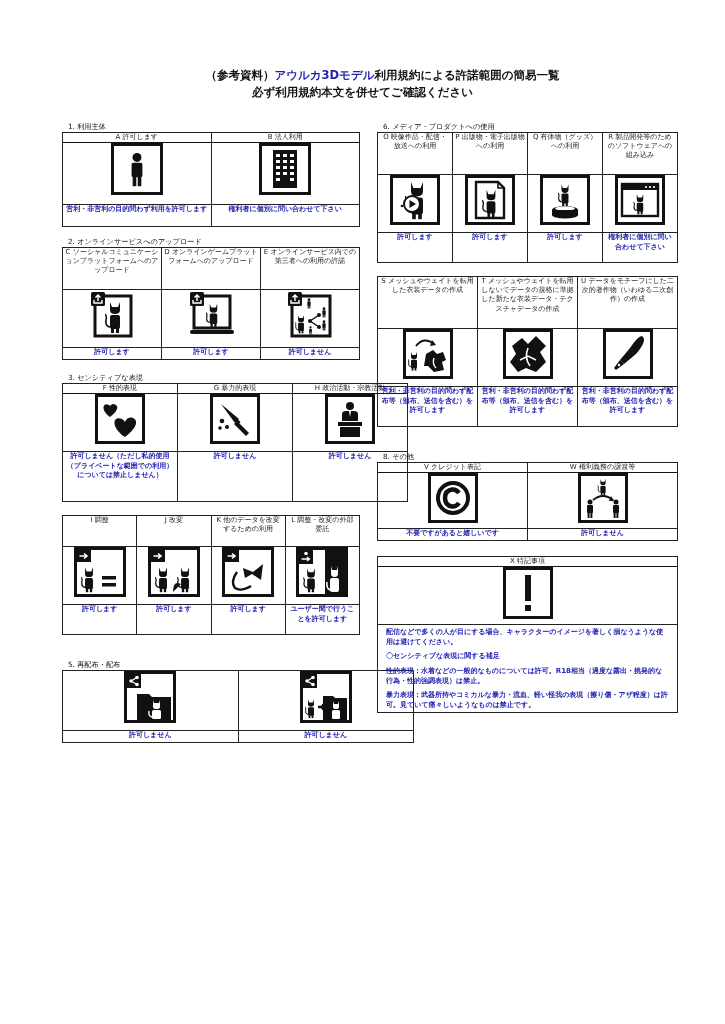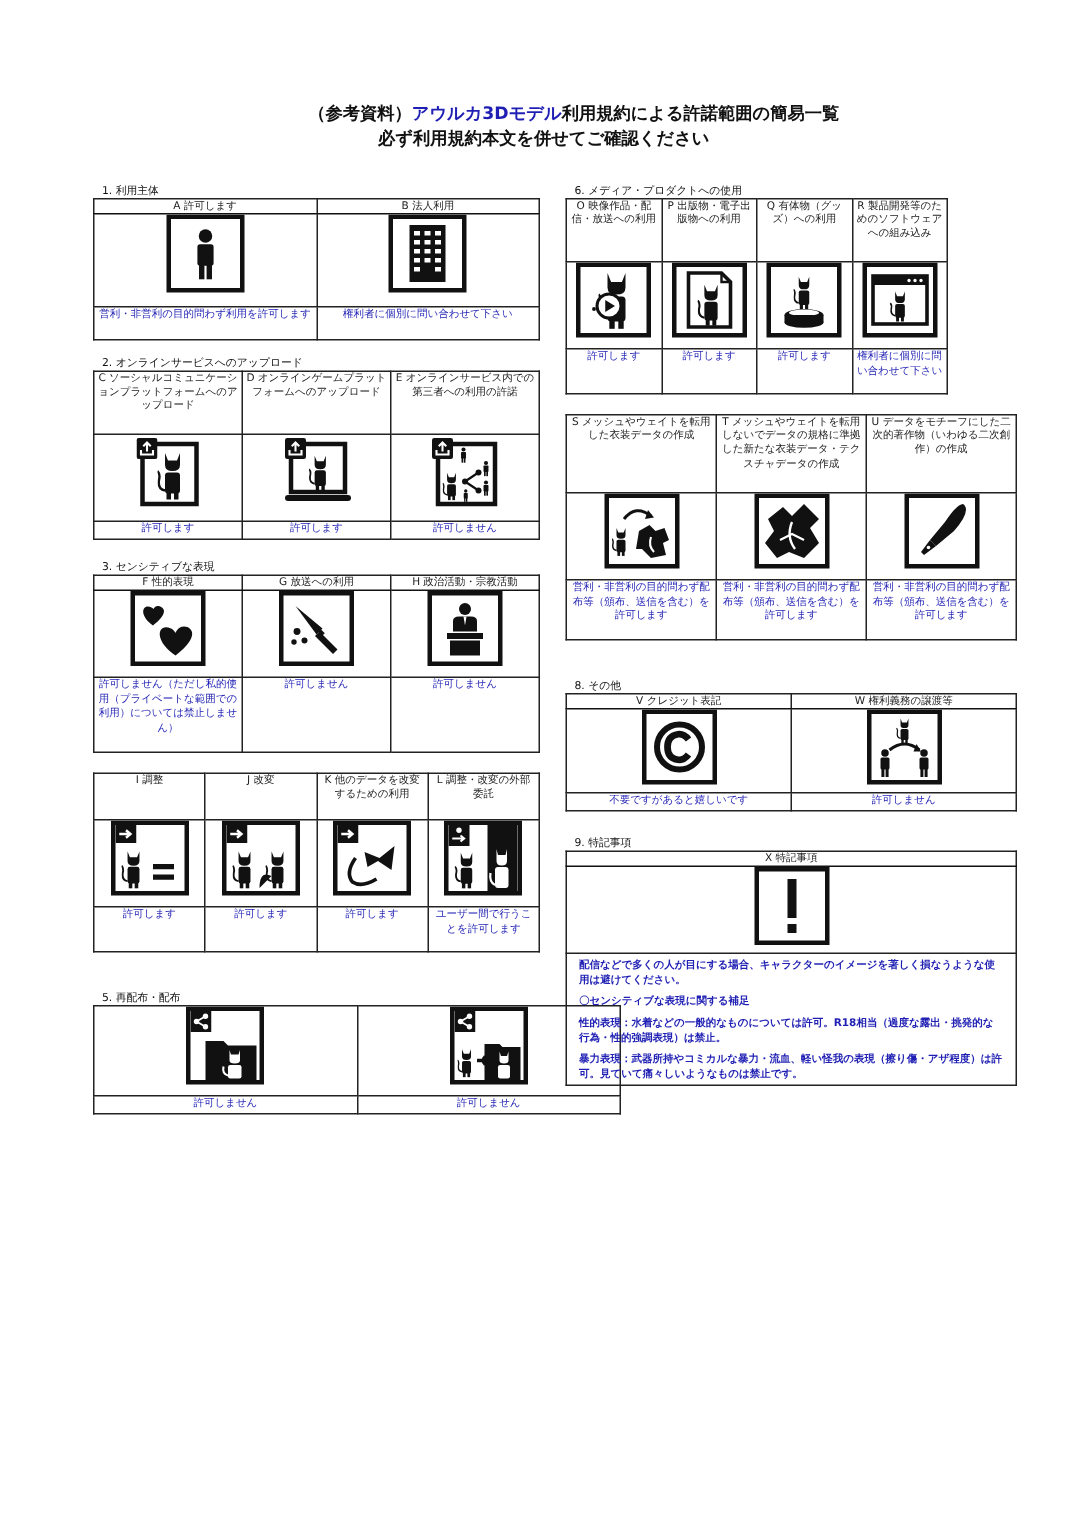--- a/index.html
+++ b/index.html
@@ -10,21 +10,21 @@
   .t1 { top: 67px; padding-left: 40px; }
   .t2 { top: 84px; }
 
   .section { position: absolute; }
   .sec-label { font-size: 7.2px; height: 11px; line-height: 11px; padding-left: 6px; color: #111; }
   table.grid { border-collapse: collapse; width: 100%; table-layout: fixed; border: 1.5px solid #111; }
   table.grid td { border: 1px solid #222; vertical-align: top; text-align: center; padding: 0 2px; }
   td.head { font-size: 7px; line-height: 9.2px; padding-top: 1px; padding-bottom: 1px; color: #222; }
   td.head.single { border-bottom: 1.5px solid #111; }
   td.iconcell { vertical-align: middle; padding: 2px 0; }
-  td.res { color: #1f1fb4; font-weight: normal; font-size: 7px; line-height: 9.5px; padding-top: 1px; padding-bottom: 1px; }
+  td.res { color: #1f1fb4; font-weight: bold; font-size: 7px; line-height: 9.5px; padding-top: 1px; padding-bottom: 1px; }
   .ibox { display: inline-block; border: 3px solid #111; background: #fff; position: relative; vertical-align: middle; }
   .ibox svg { display: block; width: 100%; height: 100%; }
 
   .notes { color: #1f1fb4; font-weight: bold; font-size: 7px; line-height: 9.6px; text-align: left; padding: 3px 8px 2px; }
   .notes p { margin-bottom: 5px; }
   .notes p:last-child { margin-bottom: 0; }
 </style>
 </head>
 <body>
 
@@ -164,27 +164,27 @@
     </tr>
     <tr style="height:12px">
       <td class="res">許可します</td>
       <td class="res">許可します</td>
       <td class="res">許可しません</td>
     </tr>
   </tbody>
     </table>
 </div>
 
-<div class="section" style="left:62px; top:372px; width:298px;">
+<div class="section" style="left:62px; top:372px; width:346px;">
   <div class="sec-label">3. センシティブな表現</div>
   <table class="grid">
     <tbody>
         <tr>
       <td class="head single">F 性的表現</td>
-      <td class="head single">G 放送への利用</td>
+      <td class="head single">G 暴力的表現</td>
       <td class="head single">H 政治活動・宗教活動</td>
     </tr>
     <tr style="height:58px">
       <td class="iconcell">
         <span class="ibox" style="width:50px;height:50px">
           <svg viewBox="0 0 44 44">
             <path d="M12 20 C2 13 5 5 11 8 C13 9 12 10 12 10 C12 10 13 5 18 8 C22 11 16 17 12 20 Z" fill="#111"></path>
             <path d="M27 40 C12 30 15 18 24 22 C26 23 27 25 27 25 C27 25 29 19 35 21 C43 25 34 35 27 40 Z" fill="#111"></path>
           </svg>
         </span>
@@ -316,21 +316,21 @@
       </td>
     </tr>
     <tr style="height:12px">
       <td class="res">許可しません</td>
       <td class="res">許可しません</td>
     </tr>
   </tbody>
     </table>
 </div>
 
-<div class="section" style="left:377px; top:121px; width:255px;">
+<div class="section" style="left:377px; top:121px; width:301px;">
   <div class="sec-label">6. メディア・プロダクトへの使用</div>
   <table class="grid">
     <tbody>
         <tr style="height:42px">
       <td class="head">O 映像作品・配信・放送への利用</td>
       <td class="head">P 出版物・電子出版物への利用</td>
       <td class="head">Q 有体物（グッズ）への利用</td>
       <td class="head">R 製品開発等のためのソフトウェアへの組み込み</td>
     </tr>
     <tr style="height:58px">
@@ -466,21 +466,20 @@
     </tr>
     <tr style="height:12px">
       <td class="res">不要ですがあると嬉しいです</td>
       <td class="res">許可しません</td>
     </tr>
   </tbody>
     </table>
 </div>
 
 <div class="section" style="left:377px; top:556px; width:301px;">
-  <div class="sec-label">9. 特記事項</div>
   <table class="grid">
     <tbody>
         <tr>
       <td class="head single">X 特記事項</td>
     </tr>
     <tr style="height:58px">
       <td class="iconcell">
         <span class="ibox" style="width:50px;height:52px">
           <svg viewBox="0 0 44 46">
             <rect x="19" y="5" width="6" height="26" fill="#111"></rect>

